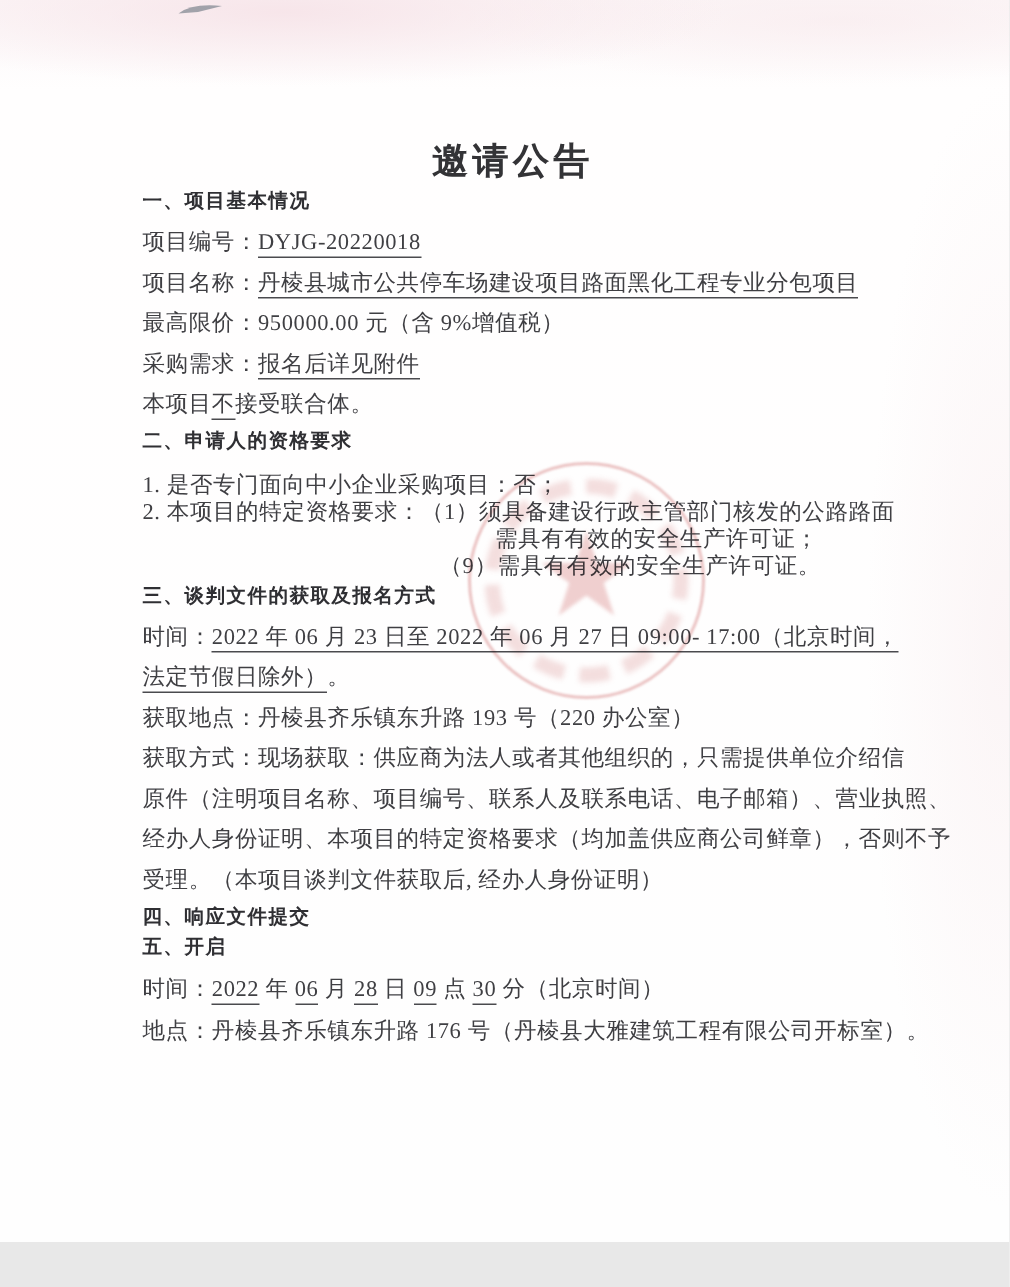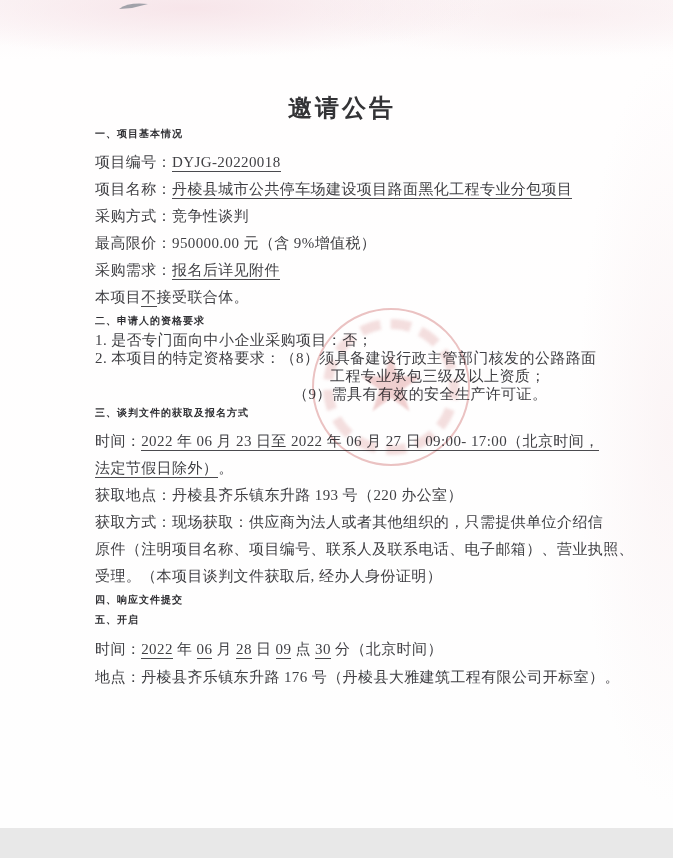--- a/index.html
+++ b/index.html
@@ -17,34 +17,34 @@
     color:#3f3f43;
   }
   .content { position:relative; z-index:1; padding:92px 84px 0 95px; }
   .doc-title {
     margin:0; text-align:center;
     font-size:24px; font-weight:600; letter-spacing:3px;
     color:#333336; line-height:32px;
   }
   h2.sec {
     font-family:"Liberation Sans","DejaVu Sans",sans-serif;
-    font-size:10px; font-weight:700; color:#2f2f33;
+    font-size:13px; font-weight:700; color:#2f2f33;
     margin:0; line-height:20px; letter-spacing:1px;
   }
   .sec1 { margin-top:26px; }
   .sec2 { margin-top:9px; }
   .sec3 { margin-top:11px; }
   .sec4 { margin-top:7px; }
   .sec5 { margin-top:3px; }
   p.line { margin:0; white-space:nowrap; font-size:15px; letter-spacing:.4px; }
   .ind { margin-left:33px; }
   .s1 p.line { line-height:27px; }
   .s1 p.first { margin-top:5px; }
   .s2 p.line { line-height:18px; }
-  .s2 p.first { }
+  .s2 p.first { margin-top:11px; }
   .s2 .sub-a { margin-left:235px; }
   .s2 .sub-b { margin-left:198px; }
   .s3 p.line { line-height:27px; }
   .s3 p.first { margin-top:5px; }
   .s4 p.line { line-height:29px; }
   .s4 p.first { margin-top:4px; }
   .s5 p.line { line-height:28px; }
   .s5 p.first { margin-top:5px; }
   .u { border-bottom:1px solid #4a4a4e; padding-bottom:1px; }
   
@@ -82,41 +82,41 @@
   </svg>
 
   <div class="content">
 
     <h1 class="doc-title">邀请公告</h1>
 
     <h2 class="sec sec1">一、项目基本情况</h2>
     <div class="s1">
       <p class="line ind first"><span>项目编号：</span><span class="u">DYJG-20220018</span></p>
       <p class="line ind"><span>项目名称：</span><span class="u">丹棱县城市公共停车场建设项目路面黑化工程专业分包项目</span></p>
-      <p class="line ind"><span>采购方式：竞争性谈判</span></p>
       <p class="line ind"><span>最高限价：950000.00 元（含 9%增值税）</span></p>
       <p class="line ind"><span>采购需求：</span><span class="u">报名后详见附件</span></p>
       <p class="line ind"><span>本项目</span><span class="u">不</span><span>接受联合体。</span></p>
     </div>
 
     <h2 class="sec sec2">二、申请人的资格要求</h2>
     <div class="s2">
       <p class="line ind first">1. 是否专门面向中小企业采购项目：否；</p>
-      <p class="line ind">2. 本项目的特定资格要求：（8）须具备建设行政主管部门核发的公路路面</p>
-      <p class="line sub-a">工程专业承包三级及以上资质；</p>
+      <p class="line ind">2. 本项目的特定资格要求：（1）须具备建设行政主管部门核发的公路路面</p>
+      <p class="line sub-a">需具有有效的安全生产许可证；</p>
       <p class="line sub-b">（9）需具有有效的安全生产许可证。</p>
     </div>
 
     <h2 class="sec sec3">三、谈判文件的获取及报名方式</h2>
     <div class="s3">
       <p class="line ind first"><span>时间：</span><span class="u">2022 年 06 月 23 日至 2022 年 06 月 27 日 09:00- 17:00（北京时间，</span></p>
       <p class="line"><span class="u">法定节假日除外）</span><span>。</span></p>
       <p class="line ind">获取地点：丹棱县齐乐镇东升路 193 号（220 办公室）</p>
       <p class="line ind">获取方式：现场获取：供应商为法人或者其他组织的，只需提供单位介绍信</p>
       <p class="line">原件（注明项目名称、项目编号、联系人及联系电话、电子邮箱）、营业执照、</p>
+      <p class="line">经办人身份证明、本项目的特定资格要求（均加盖供应商公司鲜章），否则不予</p>
       <p class="line">受理。（本项目谈判文件获取后, 经办人身份证明）</p>
     </div>
 
     <h2 class="sec sec4">四、响应文件提交</h2>
 
     <h2 class="sec sec5">五、开启</h2>
     <div class="s5">
       <p class="line ind first"><span>时间：</span><span class="u">2022</span><span> 年 </span><span class="u">06</span><span> 月 </span><span class="u">28</span><span> 日 </span><span class="u">09</span><span> 点 </span><span class="u">30</span><span> 分（北京时间）</span></p>
       <p class="line ind">地点：丹棱县齐乐镇东升路 176 号（丹棱县大雅建筑工程有限公司开标室）。</p>
     </div>

